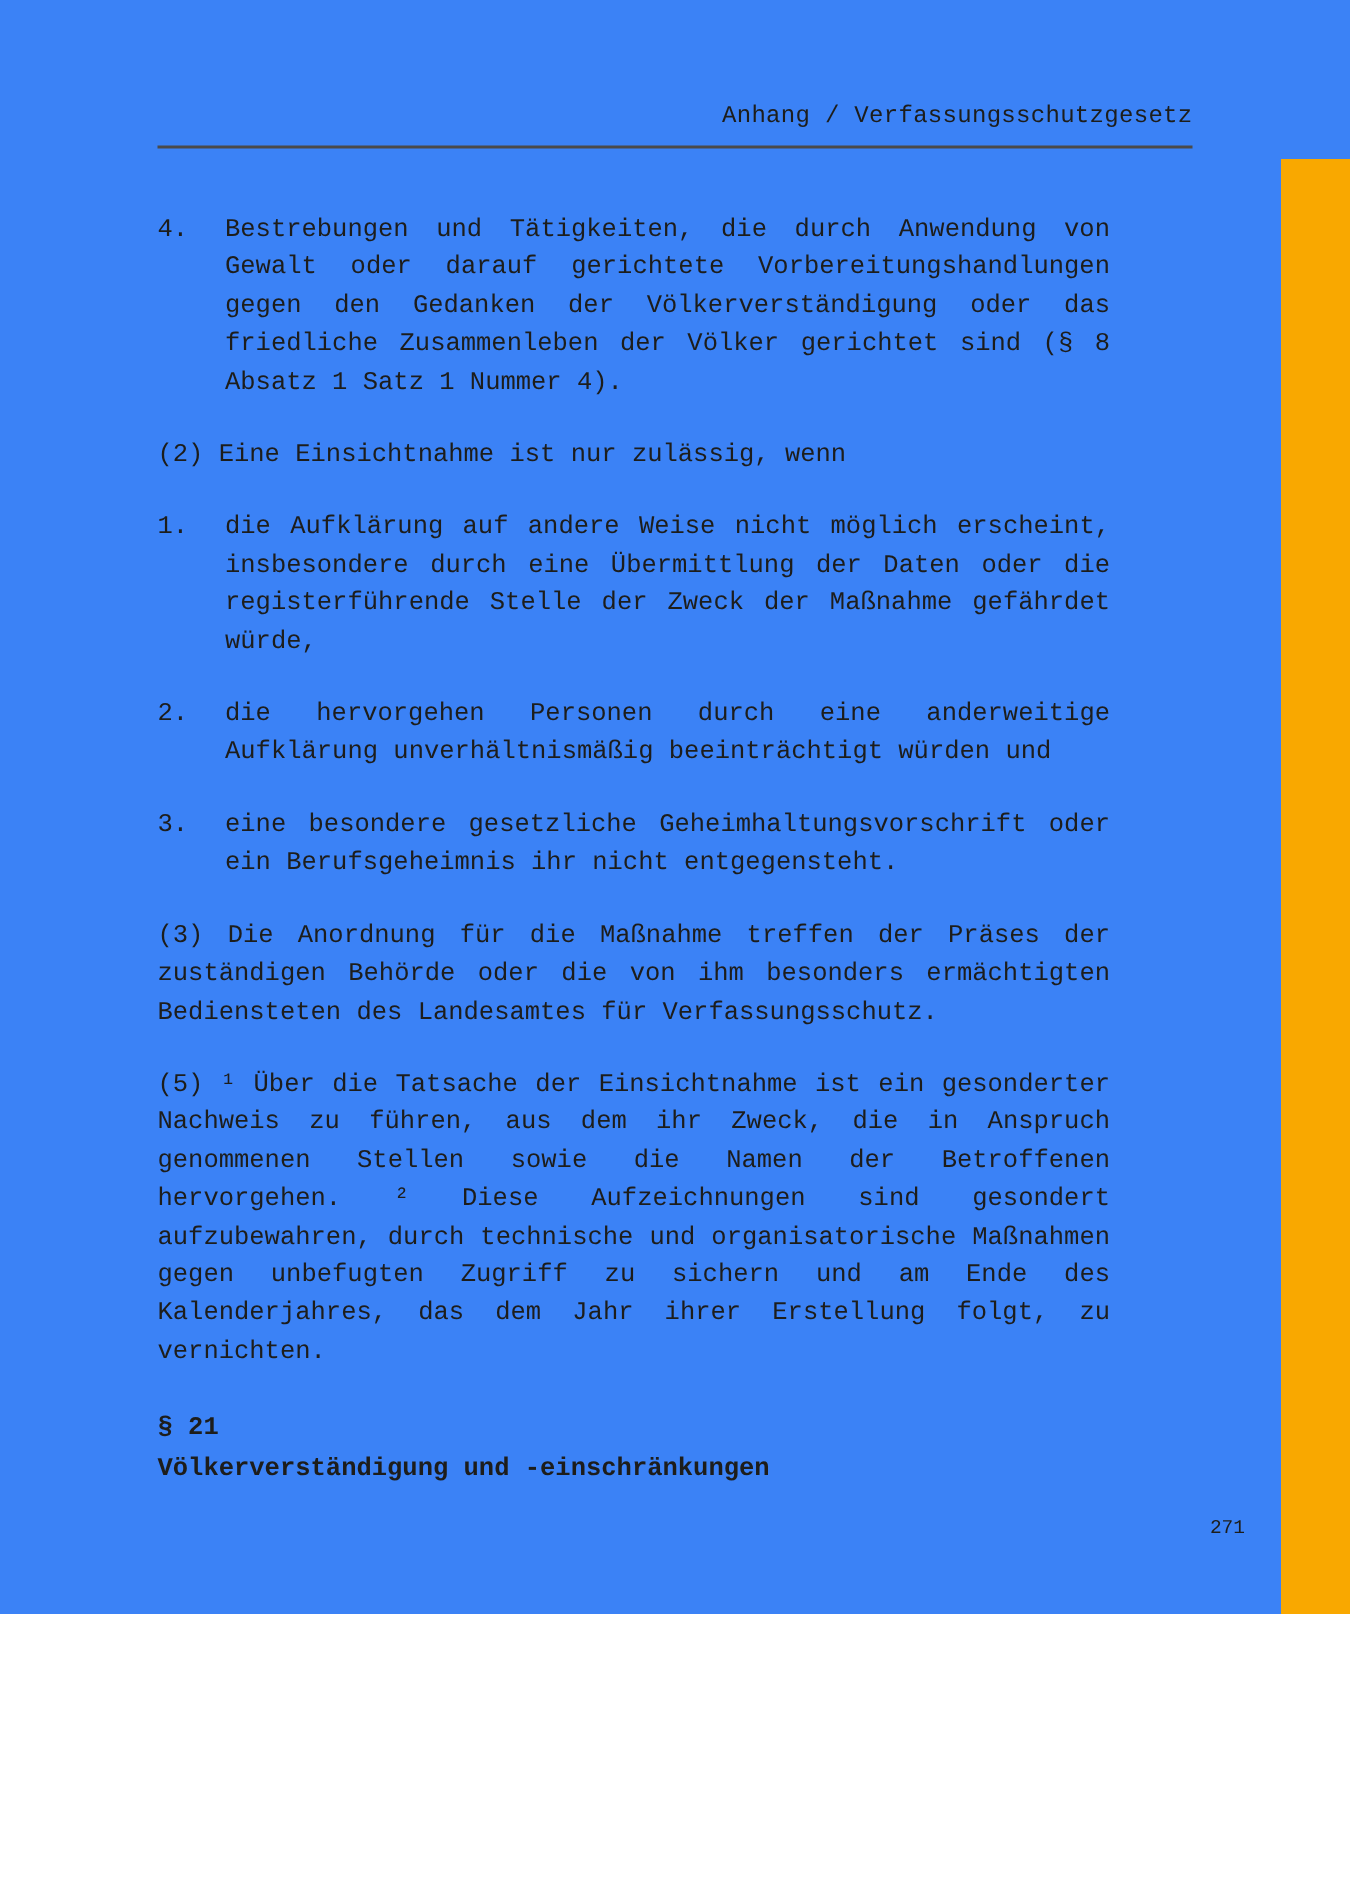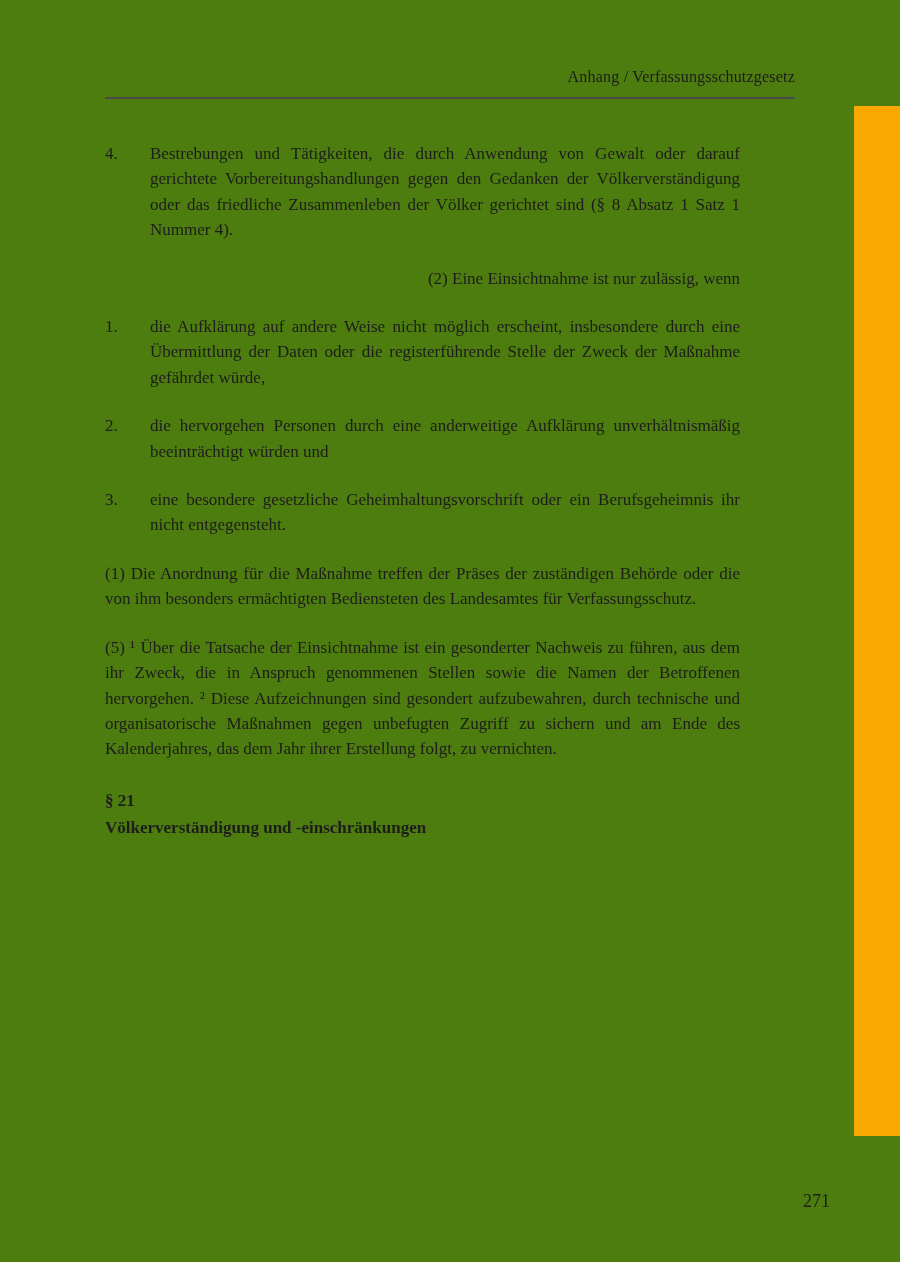--- a/index.html
+++ b/index.html
@@ -3,24 +3,24 @@
 <meta charset="utf-8">
 <style>
   html, body {
     margin: 0;
     padding: 0;
     background: #ffffff;
   }
   .page {
     position: relative;
     width: 900px;
-    height: 1262px;
-    background: #4d7c0f;
+    height: 1076px;
+    background: #3b82f6;
     color: #1d1d1b;
-    font-family: Liberation Serif, serif;
+    font-family: Liberation Mono, monospace;
     overflow: hidden;
     margin: 0 auto;
   }
   .accent-bar {
     position: absolute;
     top: 106px;
     right: 0;
     width: 46px;
     height: 1030px;
     background: #F9A800;
@@ -64,35 +64,35 @@
   }
   .num {
     flex: 0 0 45px;
     text-align: left;
   }
   .itext {
     flex: 1;
     text-align: justify;
   }
   .intro-line {
-    text-align: right;
+    text-align: left;
   }
   .section-head {
     text-align: left;
     font-weight: bold;
     margin: 25px 0 23px 0;
   }
   .section-head div {
     line-height: 27px;
   }
   .page-number {
     position: absolute;
     bottom: 50px;
     right: 70px;
-    font-size: 18px;
+    font-size: 13px;
     color: #1d1d1b;
   }
 </style>
 </head>
 <body>
 
 <div class="page">
 
   <div class="accent-bar" style="background: rgb(249, 168, 0);"></div>
 
@@ -119,21 +119,21 @@
     <div class="block numbered">
       <span class="num">2.</span>
       <span class="itext">die hervorgehen Personen durch eine anderweitige Aufklärung unverhältnismäßig beeinträchtigt würden und</span>
     </div>
 
     <div class="block numbered">
       <span class="num">3.</span>
       <span class="itext">eine besondere gesetzliche Geheimhaltungsvorschrift oder ein Berufsgeheimnis ihr nicht entgegensteht.</span>
     </div>
 
-    <p class="block">(1) Die Anordnung für die Maßnahme treffen der Präses der zuständigen Behörde oder die von ihm besonders ermächtigten Bediensteten des Landesamtes für Verfassungsschutz.</p>
+    <p class="block">(3) Die Anordnung für die Maßnahme treffen der Präses der zuständigen Behörde oder die von ihm besonders ermächtigten Bediensteten des Landesamtes für Verfassungsschutz.</p>
 
 
     <p class="block">(5) ¹ Über die Tatsache der Einsichtnahme ist ein gesonderter Nachweis zu führen, aus dem ihr Zweck, die in Anspruch genommenen Stellen sowie die Namen der Betroffenen hervorgehen. ² Diese Aufzeichnungen sind gesondert aufzubewahren, durch technische und organisatorische Maßnahmen gegen unbefugten Zugriff zu sichern und am Ende des Kalenderjahres, das dem Jahr ihrer Erstellung folgt, zu vernichten.</p>
 
     <div class="section-head">
       <div>§ 21</div>
       <div>Völkerverständigung und -einschränkungen</div>
     </div>
 
 

